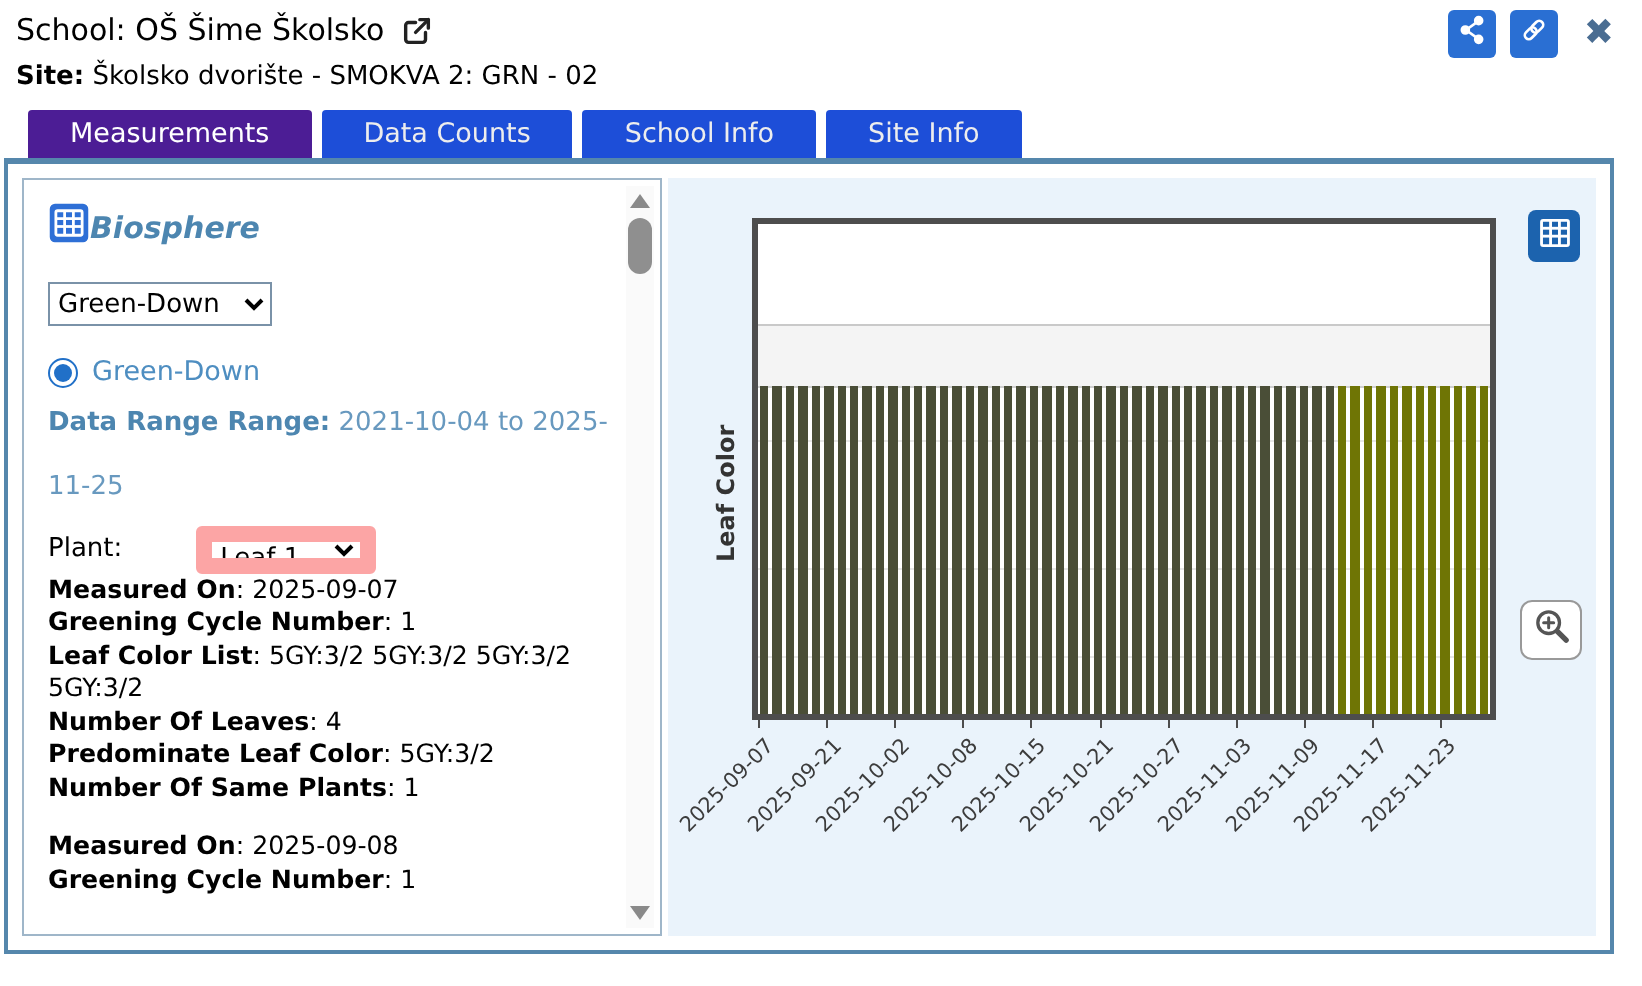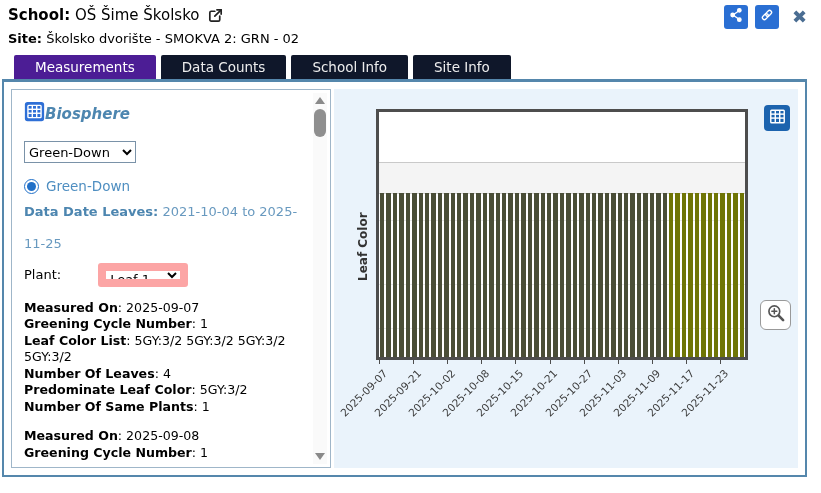--- a/index.html
+++ b/index.html
@@ -2,32 +2,32 @@
 <html><head>
 <meta charset="utf-8">
 <style>
   * { margin:0; padding:0; box-sizing:border-box; }
   html,body { width:821px; height:493px; background:#fff;
     font-family:"DejaVu Sans","Liberation Sans",sans-serif; color:#000; overflow:hidden; }
   body { position:relative; }
 
   
   .school-row { position:absolute; top:6px; left:8px; font-size:15px; display:flex; align-items:center; gap:6px; }
-  .school-row b { font-weight:bold; }
+  .school-row b { font-weight:normal; }
   .ext-ico { display:inline-flex; margin-left:2px; }
   .site-row { position:absolute; top:31px; left:8px; font-size:13px; }
   .hdr-actions { position:absolute; top:5px; right:14px; display:flex; align-items:center; gap:7px; }
   .icon-btn { width:24px; height:24px; background:#2a6fd3; border-radius:3px;
     display:flex; align-items:center; justify-content:center; cursor:pointer; }
   .close-x { color:#4a6d92; font-size:18px; font-weight:bold; margin-left:6px; cursor:pointer; line-height:24px; }
 
   
   .tabs { position:absolute; top:55px; left:14px; display:flex; gap:5px; }
   .tab { height:24px; line-height:24px; padding:0 21px; font-size:13.5px;
-    background:#0f172a; color:#ededed; border-radius:2px 2px 0 0; cursor:pointer; white-space:nowrap; }
+    background:#1d4ed8; color:#ededed; border-radius:2px 2px 0 0; cursor:pointer; white-space:nowrap; }
   .tab.active { background:#4c1d95; color:#fff; }
 
   
   .container { position:absolute; top:79px; left:2px; width:805px; height:398px;
     background:#fff; border:2px solid #5587ac; border-top-width:3px; padding:7px; display:flex; }
 
   
   .left-panel { width:320px; height:100%; border:1px solid #9fb6c9; position:relative;
     padding:8px 26px 4px 12px; overflow:hidden; background:#fff; }
   .bio-row { display:flex; align-items:center; gap:0; margin-top:3px; }
@@ -35,21 +35,21 @@
   .sel { font-size:13px; font-family:inherit; height:22px; border:1px solid #7a92a8; background:#fff; }
   .protocol-sel { margin-top:15px; width:112px; }
   .radio-row { margin-top:15px; display:flex; align-items:center; gap:7px; color:#4e8ec1; font-size:13.5px; }
   .radio-row input { width:15px; height:15px; accent-color:#2170c8; }
   .date-range { margin-top:2px; font-size:13px; line-height:2.45; }
   .date-range b { color:#4d86b0; }
   .date-range span.v { color:#6899bf; }
   .plant-row { margin-top:3px; display:flex; align-items:center; gap:9px; font-size:13px; }
   .plant-sel { width:142px; }
   .leaf-sel { width:90px; border:8px solid #fca5a5; border-radius:3px; height:24px;margin-left:28px; }
-  .measure-list { margin-top:13px; }
+  .measure-list { margin-top:0; }
   .measure-block { margin-bottom:13px; font-size:12.6px; }
   .mrow { line-height:16.5px; }
   .mrow b { font-weight:bold; }
 
   
   .vscroll { position:absolute; top:3px; bottom:3px; right:3px; width:14px; background:#fafafa; }
   .vs-up, .vs-dn { position:absolute; left:2px; width:0; height:0; cursor:pointer; }
   .vs-up { top:4px; border-left:5px solid transparent; border-right:5px solid transparent; border-bottom:7px solid #8a8a8a; }
   .vs-dn { bottom:4px; border-left:5px solid transparent; border-right:5px solid transparent; border-top:7px solid #8a8a8a; }
   .vs-thumb { position:absolute; top:16px; left:1px; width:12px; height:28px; background:#8f8f8f; border-radius:6px; cursor:grab; }
@@ -152,21 +152,21 @@
         <option>Green-Down</option>
       </select>
     </div>
 
     <div class="radio-row">
       <input type="radio" checked="" style="">
       <span>Green-Down</span>
     </div>
 
     <div class="date-range">
-      <b>Data Date Leaves:</b>
+      <b>Data Range Range:</b>
       <span class="v">2021-10-04 to 2025-11-25</span>
     </div>
 
     <div class="plant-row">
       <span>Plant:</span>
       <select class="sel leaf-sel">
         <option>Leaf 1</option>
       </select>
     </div>
 

